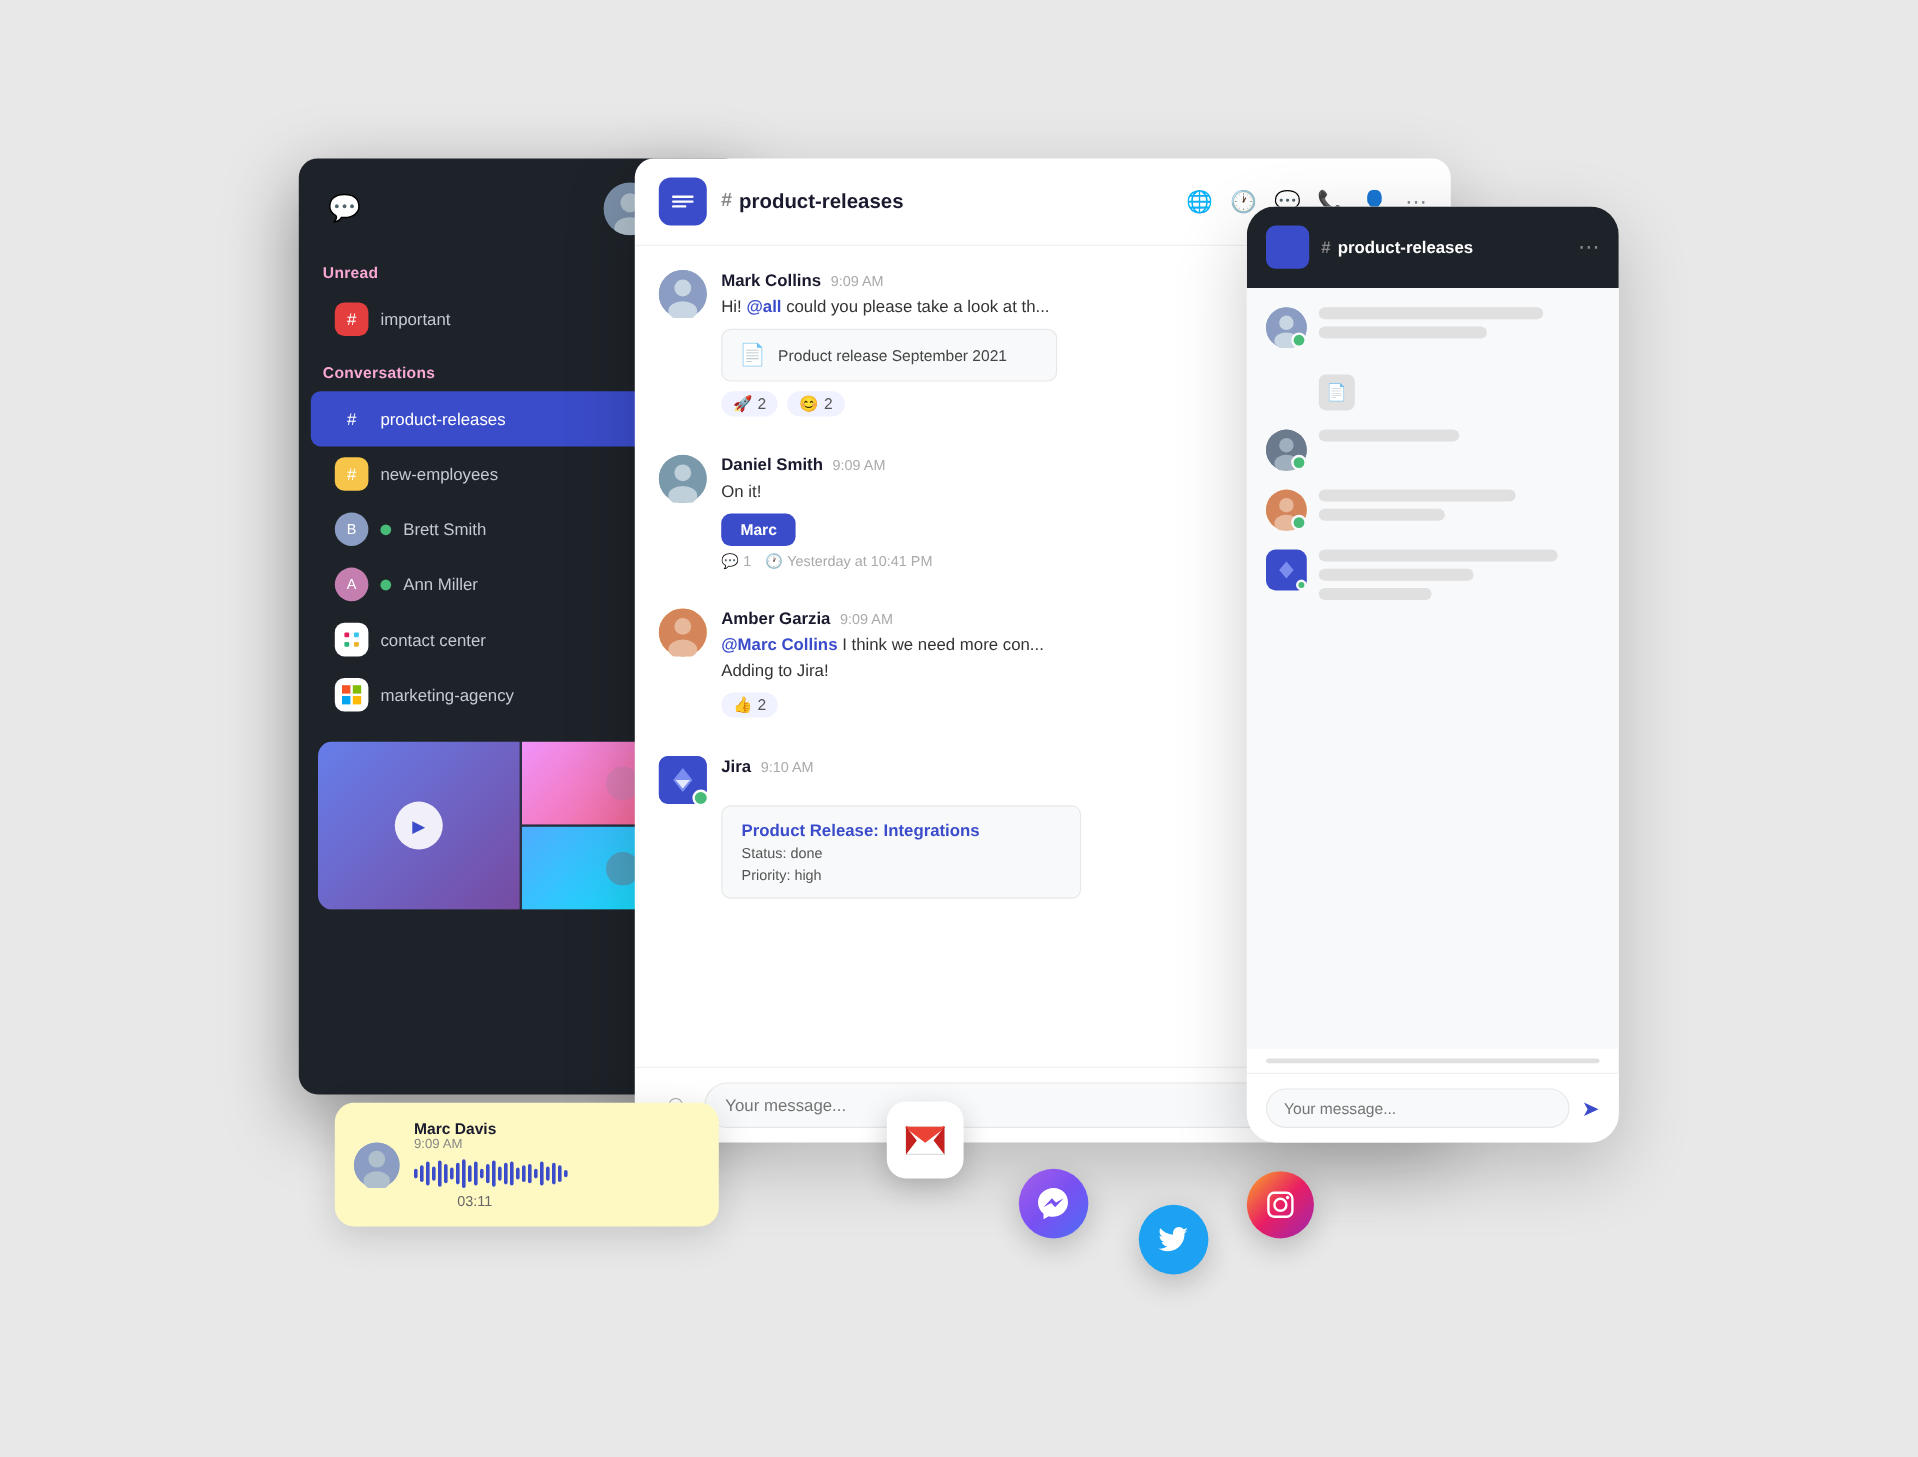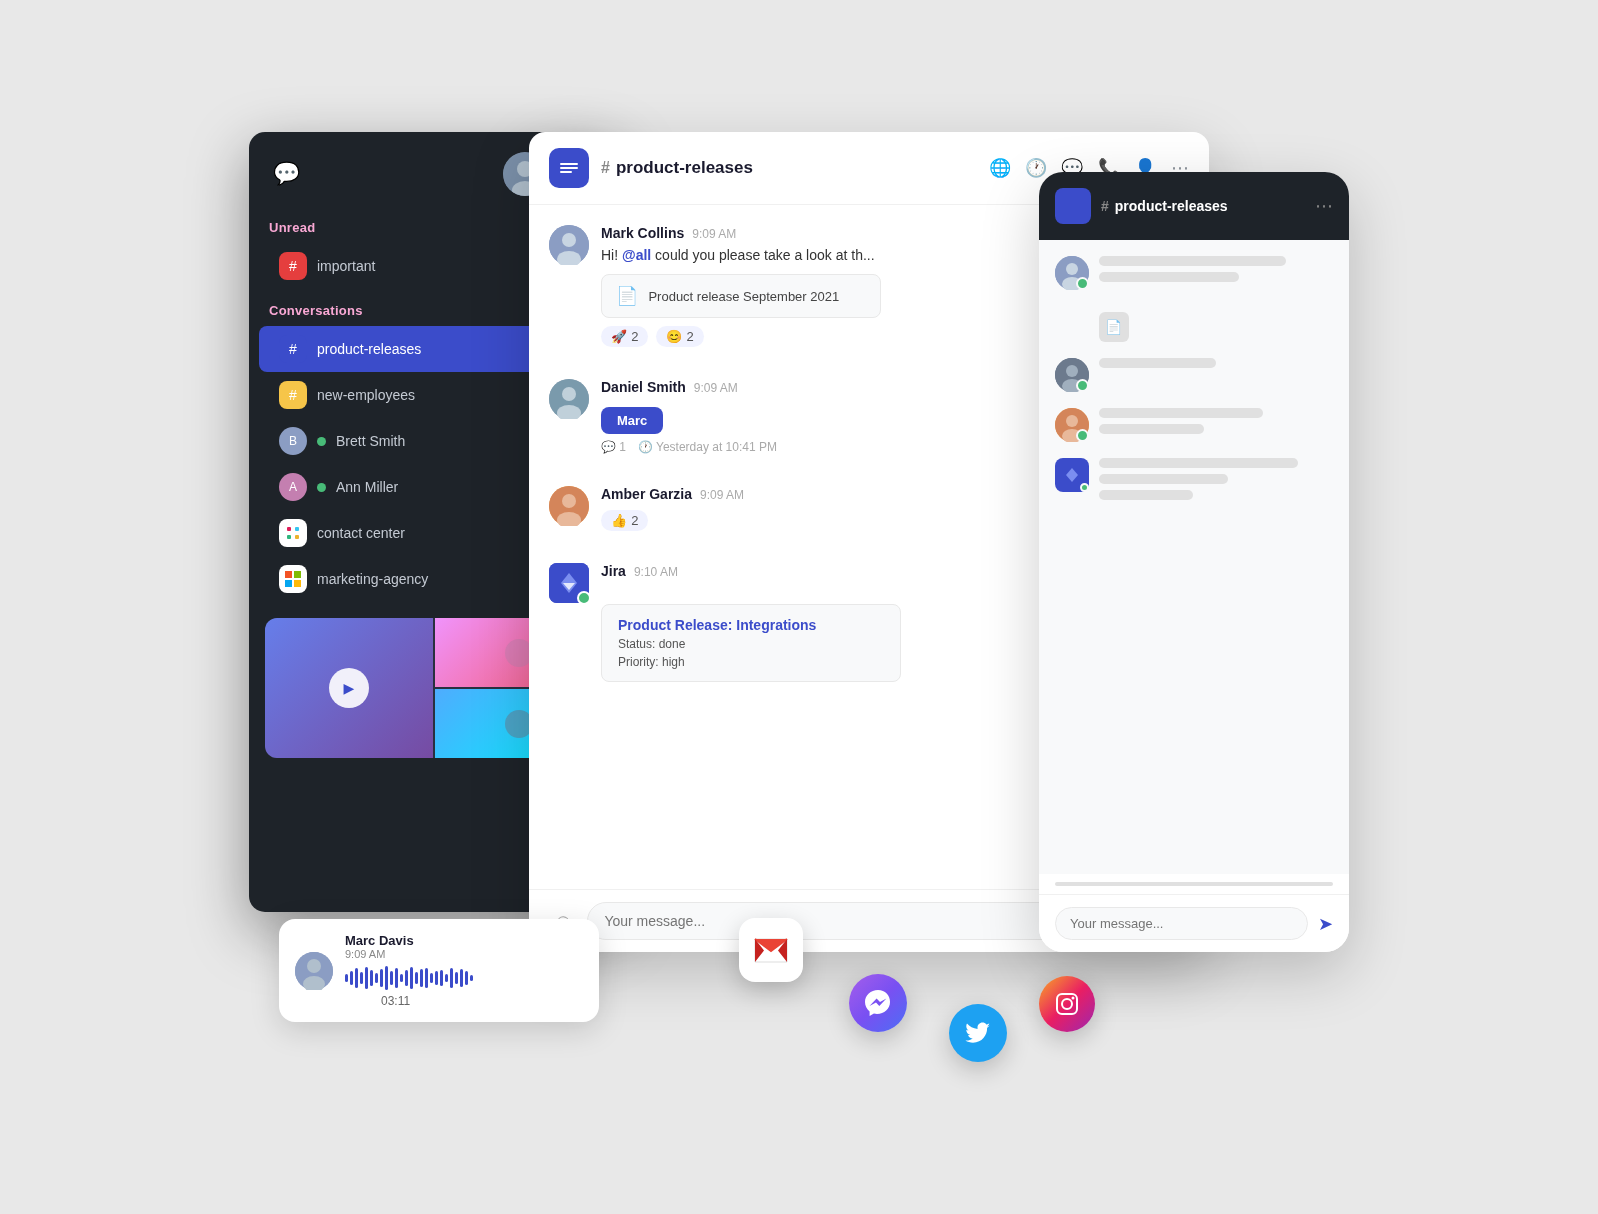--- a/index.html
+++ b/index.html
@@ -164,21 +164,21 @@
       font-size: 14px;
       color: #3b4cca;
     }
 
     
     .audio-card {
       position: absolute;
       left: 30px;
       bottom: 60px;
       width: 320px;
-      background: #ffffff;
+      background: #fef9c3;
       border-radius: 16px;
       padding: 14px 16px;
       box-shadow: 0 8px 30px rgba(0,0,0,0.15);
       display: flex;
       align-items: center;
       gap: 12px;
       z-index: 10;
     }
     .audio-avatar {
       width: 38px; height: 38px;
@@ -731,40 +731,44 @@
               <circle cx="20" cy="20" r="20" fill="#7a9aac"></circle>
               <circle cx="20" cy="15" r="7" fill="#c0d0da"></circle>
               <ellipse cx="20" cy="34" rx="12" ry="8" fill="#c0d0da"></ellipse>
             </svg>
         </div>
         <div class="msg-content">
           <div class="msg-header">
             <span class="msg-name">Daniel Smith</span>
             <span class="msg-time">9:09 AM</span>
           </div>
+          <div class="msg-text">On it!</div>
           <button class="reply-btn">Marc</button>
           <div class="msg-meta">
             <span>💬 1</span>
             <span>🕐 Yesterday at 10:41 PM</span>
           </div>
         </div>
       </div>
 
       <div class="message">
         <div class="msg-avatar msg-avatar-amber">
           <svg width="40" height="40" viewBox="0 0 40 40">
               <circle cx="20" cy="20" r="20" fill="#d4855a"></circle>
               <circle cx="20" cy="15" r="7" fill="#e8b89a"></circle>
               <ellipse cx="20" cy="34" rx="12" ry="8" fill="#e8b89a"></ellipse>
             </svg>
         </div>
         <div class="msg-content">
           <div class="msg-header">
             <span class="msg-name">Amber Garzia</span>
             <span class="msg-time">9:09 AM</span>
+          </div>
+          <div class="msg-text">
+            <span class="mention">@Marc Collins</span> I think we need more con...<br>Adding to Jira!
           </div>
           <div class="msg-reactions">
             <div class="reaction">👍 <span>2</span></div>
           </div>
         </div>
       </div>
 
       <div class="message">
         <div class="msg-avatar msg-avatar-jira">
           <svg width="40" height="40" viewBox="0 0 40 40">

